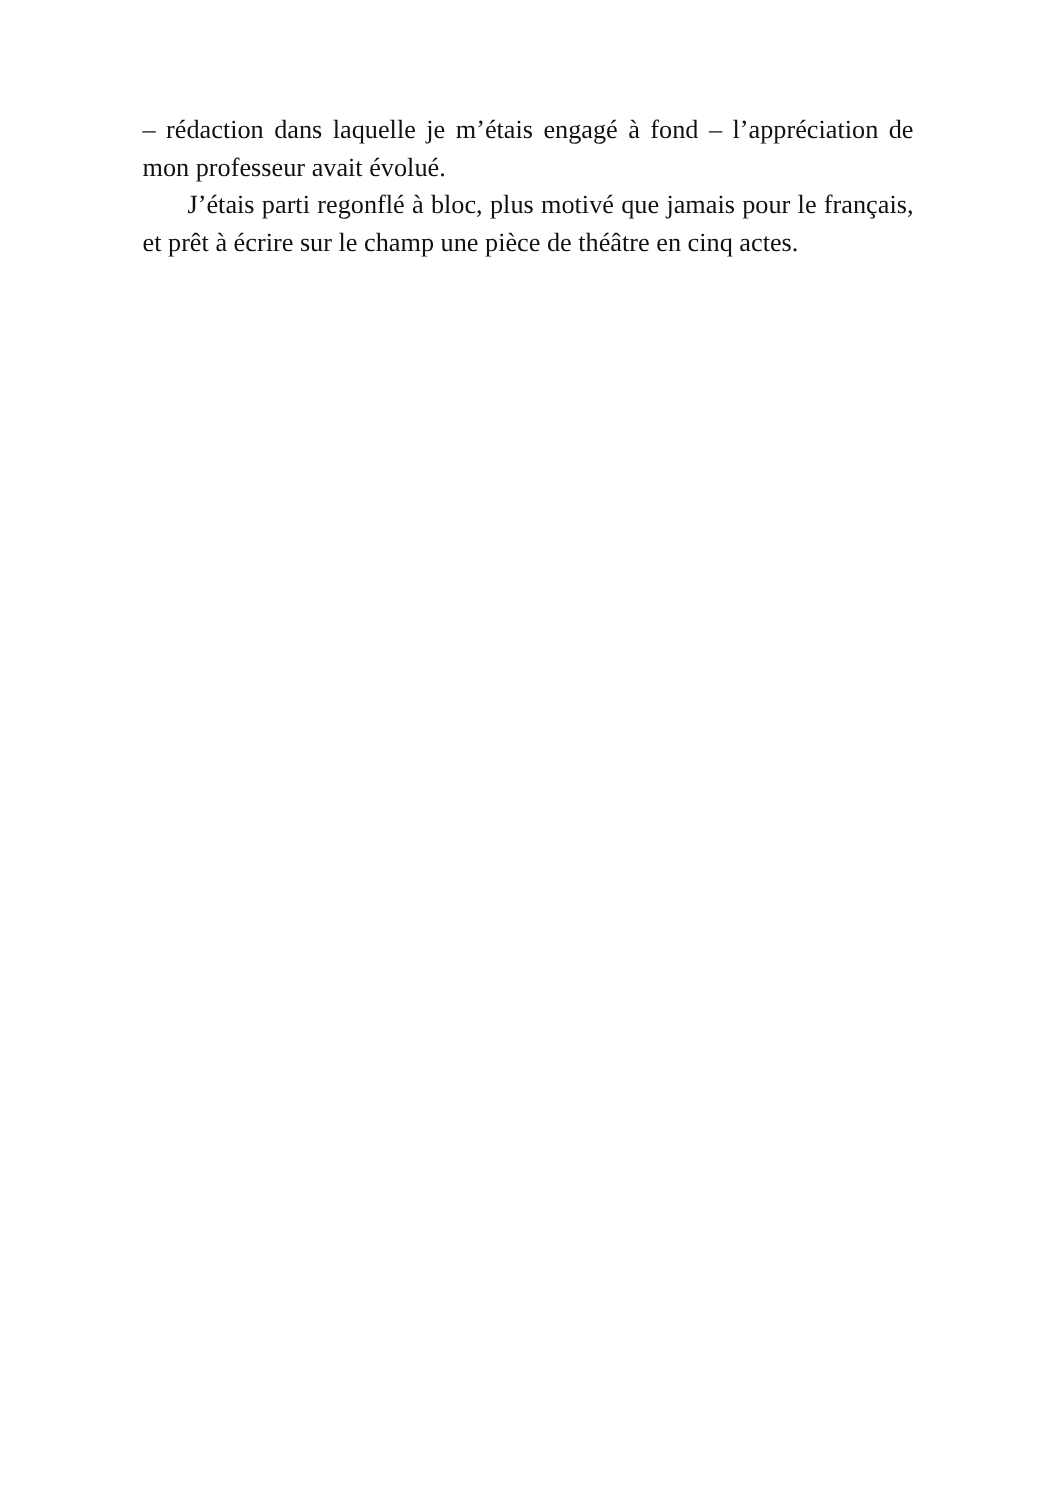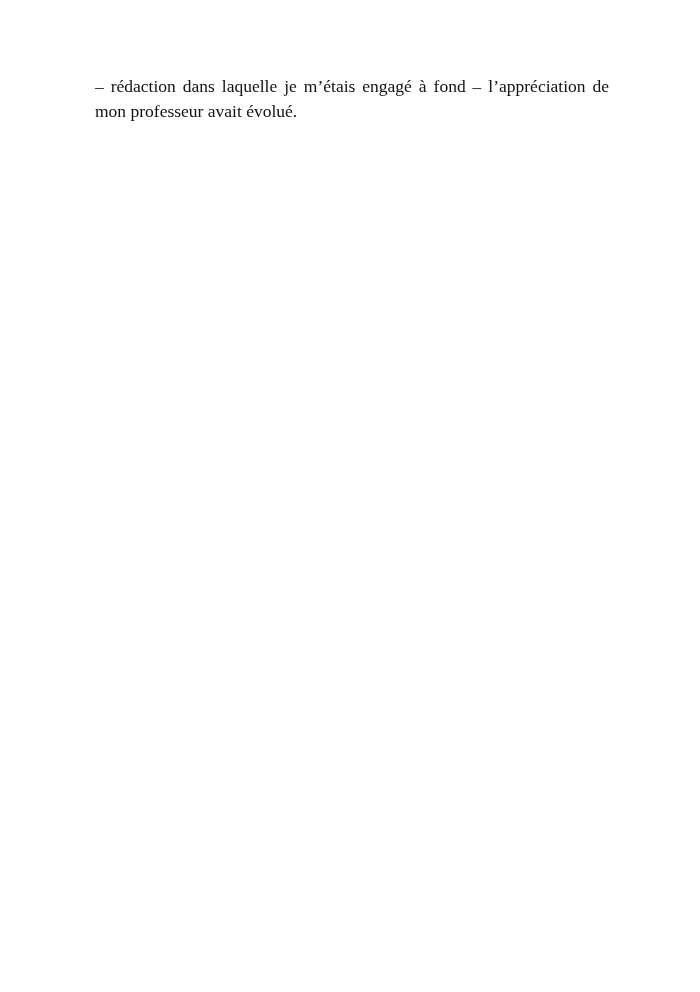--- a/index.html
+++ b/index.html
@@ -40,15 +40,16 @@
     line-height: 20px;
     color: #ef4444;
   }
 </style>
 </head>
 <body>
 
 <div class="page">
   <div class="text-block">
     <p>– rédaction dans laquelle je m’étais engagé à fond – l’appréciation de mon professeur avait évolué.</p>
+    <p class="indented">J’étais parti regonflé à bloc, plus motivé que jamais pour le français, et prêt à écrire sur le champ une pièce de théâtre en cinq actes.</p>
   </div>
   <div class="page-number">28</div>
 </div>
 
 </body></html>

